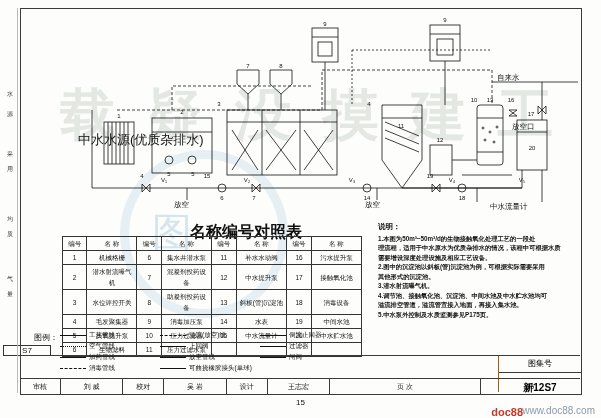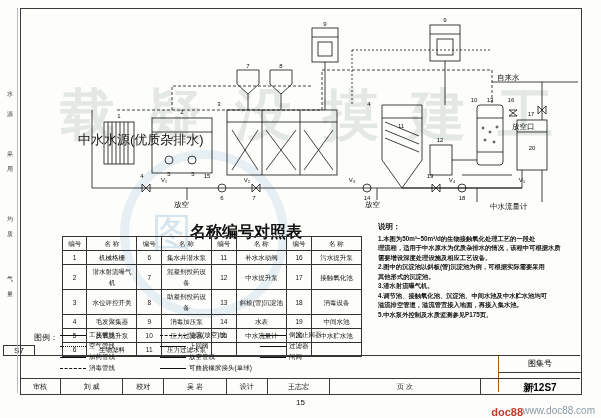--- a/index.html
+++ b/index.html
@@ -51,21 +51,21 @@
   .tb-right{position:absolute;left:478px;top:0;width:82px;height:36px;border-left:1px solid #a16207;}
   .tb-right .r1{position:absolute;left:0;top:2px;width:100%;text-align:center;font-size:8px;}
   .tb-right .r2{position:absolute;left:0;top:16px;width:100%;text-align:center;font-size:10px;font-weight:bold;border-top:1px solid #3a3a3a;padding-top:8px;}
   .tb-bottomrow{position:absolute;left:20px;top:378px;width:560px;height:15px;border-top:1px solid #3a3a3a;display:flex;font-size:7px;color:#111;}
   .tb-bottomrow .cellx{border-right:1px solid #3a3a3a;display:flex;align-items:center;justify-content:center;height:15px;}
   .pagenum{position:absolute;left:0;top:398px;width:601px;text-align:center;font-size:8px;color:#111;}
 
   
   .leftbits{position:absolute;left:0;top:0;width:20px;height:418px;font-size:6px;color:#333;}
   .leftbits div{position:absolute;left:3px;width:14px;text-align:center;}
-  .s7{position:absolute;left:2px;top:345px;font-size:8px;color:#111;border:1px solid #333;padding:0 8px;}
+  .s7{position:absolute;left:2px;top:345px;font-size:8px;color:#111;border:1px solid #333;padding:0 16px;}
   .leftcol-line{position:absolute;left:17px;top:8px;width:0;height:385px;border-left:1px solid #bbb;}
 </style>
 </head>
 <body>
 
 <div class="page">
 
   <div class="wm">
     <div class="wmtext">载 疑 没 摸 建 工</div>
     <div class="wmcircle"></div>

